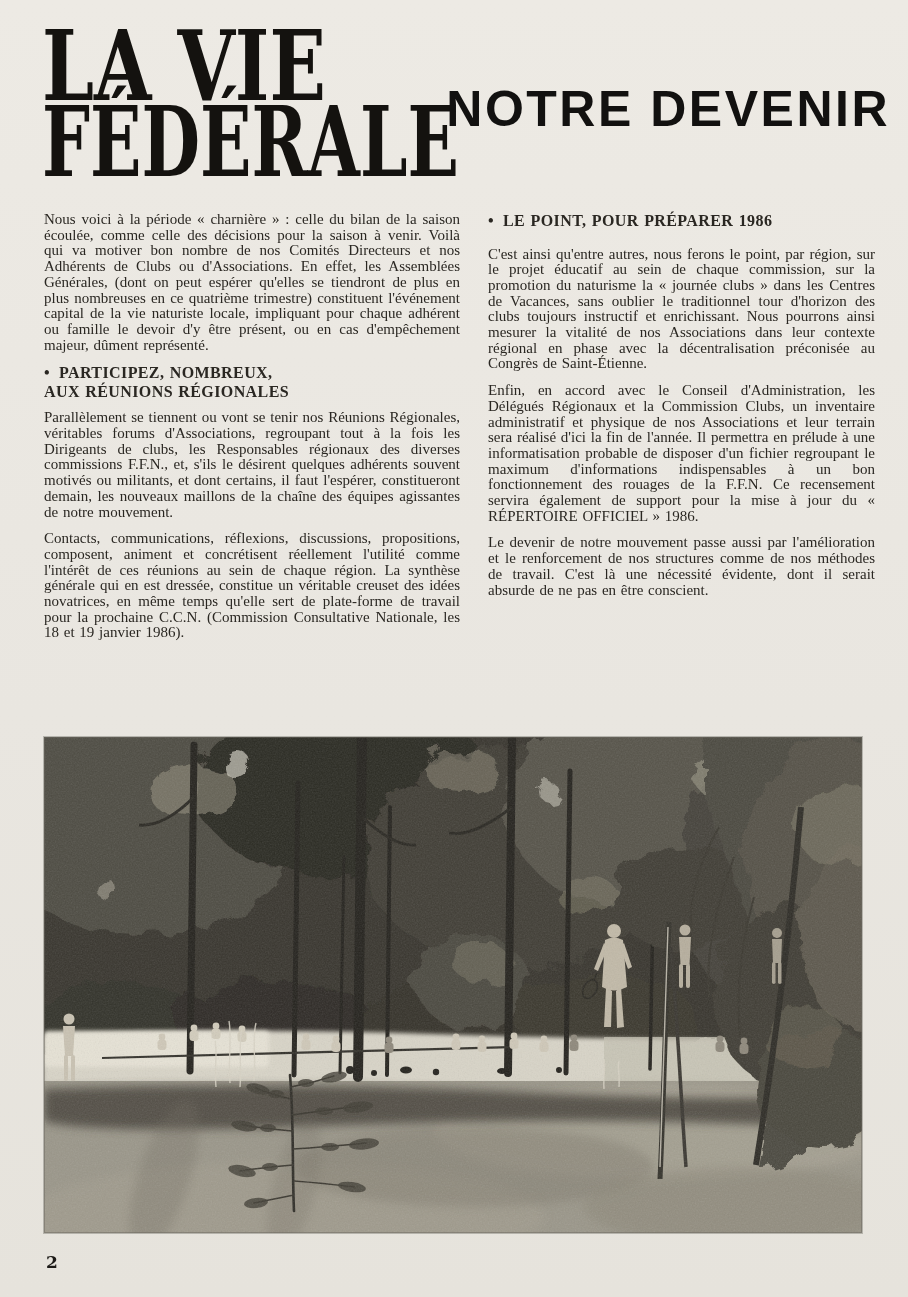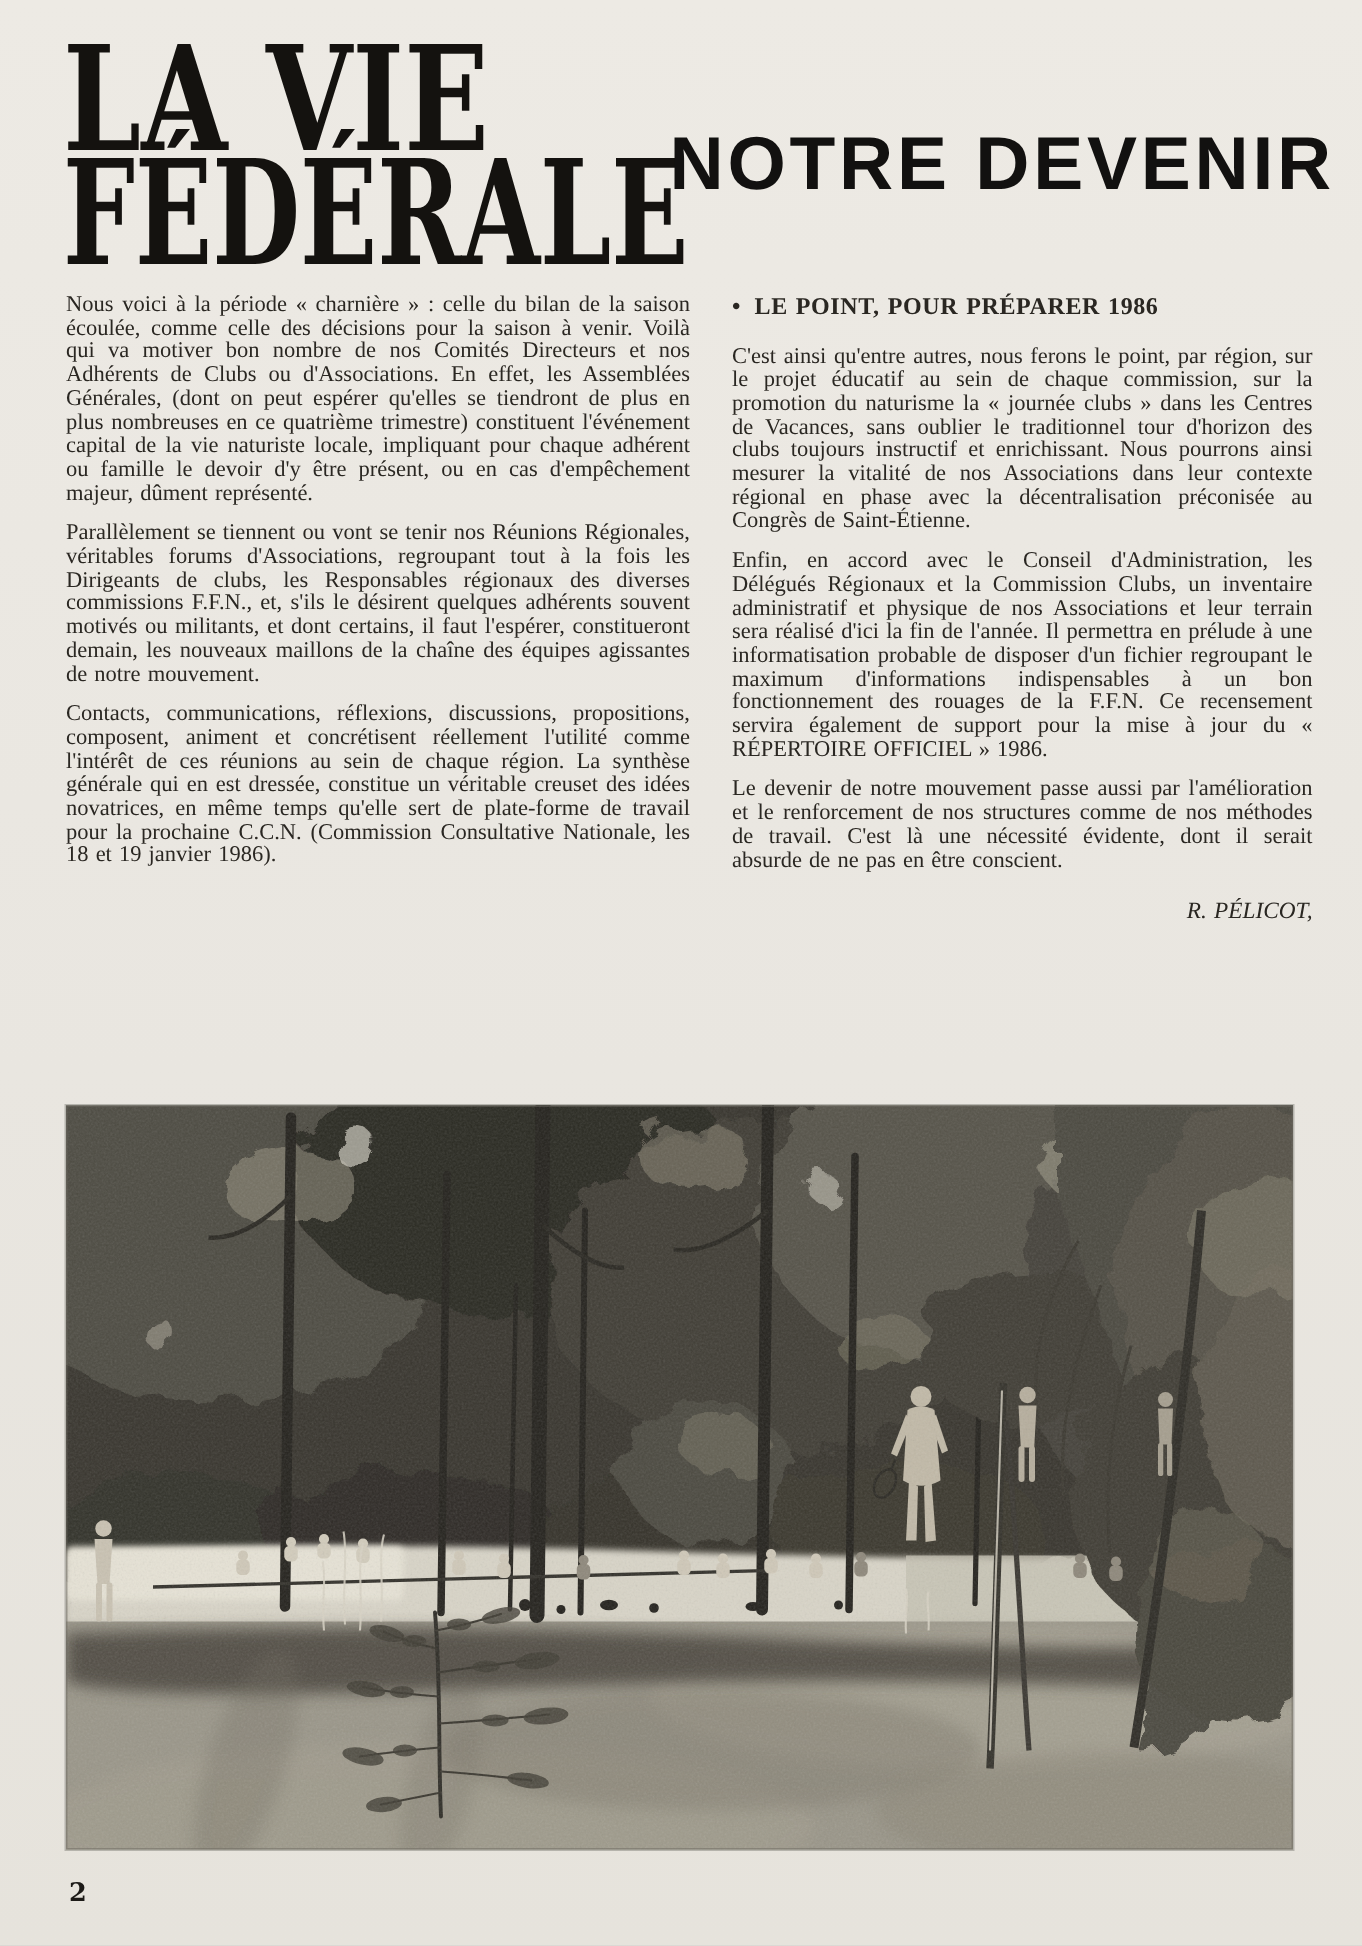--- a/index.html
+++ b/index.html
@@ -4,21 +4,21 @@
 <style>
   html,body{margin:0;padding:0;background:#d8d6d1;}
   .page{position:relative;width:908px;height:1297px;overflow:hidden;
         background:linear-gradient(180deg,#edeae4 0%,#e9e6e0 55%,#e6e3dc 100%);
         font-family:"Liberation Serif",serif;color:#2a2722;}
   .masthead{position:absolute;left:42px;top:12px;}
   .mast{font-family:"DejaVu Serif",serif;font-weight:700;font-size:97px;fill:#14120f;}
   .headline{position:absolute;right:18px;top:84px;line-height:1;
             font-family:"Liberation Sans",sans-serif;font-weight:700;
             font-size:50px;letter-spacing:2.5px;color:#121110;}
-  .col{position:absolute;top:196px;font-size:15px;line-height:15.7px;
+  .col{position:absolute;top:212px;font-size:15px;line-height:15.7px;
        text-align:justify;word-spacing:1px;}
   .col-left{left:44px;width:416px;}
   .col-right{left:488px;width:387px;font-family:Liberation Serif, serif;}
   .col p{margin:0 0 11px 0;}
   .sec-head{font-weight:700;font-size:16px;line-height:18.5px;letter-spacing:.4px;
             margin:4px 0 9px 0;text-align:left;}
   .col-right .sec-head{margin:0 0 16px 0;}
   .bullet{margin-right:9px;}
   .signature{margin-top:16px;text-align:right;font-style:italic;
              font-size:15.5px;line-height:19px;}
@@ -37,31 +37,31 @@
     <svg width="470" height="172" viewBox="0 0 470 172">
       <text class="mast" x="0" y="88" textLength="284" lengthAdjust="spacingAndGlyphs">LA VIE</text>
       <text class="mast" x="0" y="164" textLength="417" lengthAdjust="spacingAndGlyphs">FÉDÉRALE</text>
     </svg>
   </div>
 
   <div class="headline">NOTRE DEVENIR</div>
 
   <div class="col col-left">
     <p>Nous voici à la période « charnière » : celle du bilan de la saison écoulée, comme celle des décisions pour la saison à venir. Voilà qui va motiver bon nombre de nos Comités Directeurs et nos Adhérents de Clubs ou d'Associations. En effet, les Assemblées Générales, (dont on peut espérer qu'elles se tiendront de plus en plus nombreuses en ce quatrième trimestre) constituent l'événement capital de la vie naturiste locale, impliquant pour chaque adhérent ou famille le devoir d'y être présent, ou en cas d'empêchement majeur, dûment représenté.</p>
+    <h2 class="sec-head"><span class="bullet">•</span><span>PARTICIPEZ, NOMBREUX,</span><br><span>AUX RÉUNIONS RÉGIONALES</span></h2>
     <p>Parallèlement se tiennent ou vont se tenir nos Réunions Régionales, véritables forums d'Associations, regroupant tout à la fois les Dirigeants de clubs, les Responsables régionaux des diverses commissions F.F.N., et, s'ils le désirent quelques adhérents souvent motivés ou militants, et dont certains, il faut l'espérer, constitueront demain, les nouveaux maillons de la chaîne des équipes agissantes de notre mouvement.</p>
     <p>Contacts, communications, réflexions, discussions, propositions, composent, animent et concrétisent réellement l'utilité comme l'intérêt de ces réunions au sein de chaque région. La synthèse générale qui en est dressée, constitue un véritable creuset des idées novatrices, en même temps qu'elle sert de plate-forme de travail pour la prochaine C.C.N. (Commission Consultative Nationale, les 18 et 19 janvier 1986).</p>
   </div>
 
   <div class="col col-right">
     <h2 class="sec-head"><span class="bullet">•</span><span>LE POINT, POUR PRÉPARER 1986</span></h2>
     <p>C'est ainsi qu'entre autres, nous ferons le point, par région, sur le projet éducatif au sein de chaque commission, sur la promotion du naturisme la « journée clubs » dans les Centres de Vacances, sans oublier le traditionnel tour d'horizon des clubs toujours instructif et enrichissant. Nous pourrons ainsi mesurer la vitalité de nos Associations dans leur contexte régional en phase avec la décentralisation préconisée au Congrès de Saint-Étienne.</p>
     <p>Enfin, en accord avec le Conseil d'Administration, les Délégués Régionaux et la Commission Clubs, un inventaire administratif et physique de nos Associations et leur terrain sera réalisé d'ici la fin de l'année. Il permettra en prélude à une informatisation probable de disposer d'un fichier regroupant le maximum d'informations indispensables à un bon fonctionnement des rouages de la F.F.N. Ce recensement servira également de support pour la mise à jour du « RÉPERTOIRE OFFICIEL » 1986.</p>
     <p>Le devenir de notre mouvement passe aussi par l'amélioration et le renforcement de nos structures comme de nos méthodes de travail. C'est là une nécessité évidente, dont il serait absurde de ne pas en être conscient.</p>
     <div class="signature">
-      <div>R. PÉLICOT,</div>
     </div>
   </div>
 
   <div class="photo">
     <svg viewBox="0 0 818 496" width="818" height="496" role="img">
       <desc>Photographie en noir et blanc : clairière ensoleillée d'un terrain naturiste bordée de grands arbres, baigneurs assis sur le sable, un homme debout tenant une raquette de badminton, pelouse et jeune pin au premier plan.</desc>
       <defs>
         <filter id="fBlob" x="-15%" y="-15%" width="130%" height="130%">
           <feTurbulence type="fractalNoise" baseFrequency="0.032" numOctaves="4" seed="11" result="t"></feTurbulence>
           <feDisplacementMap in="SourceGraphic" in2="t" scale="26"></feDisplacementMap>

